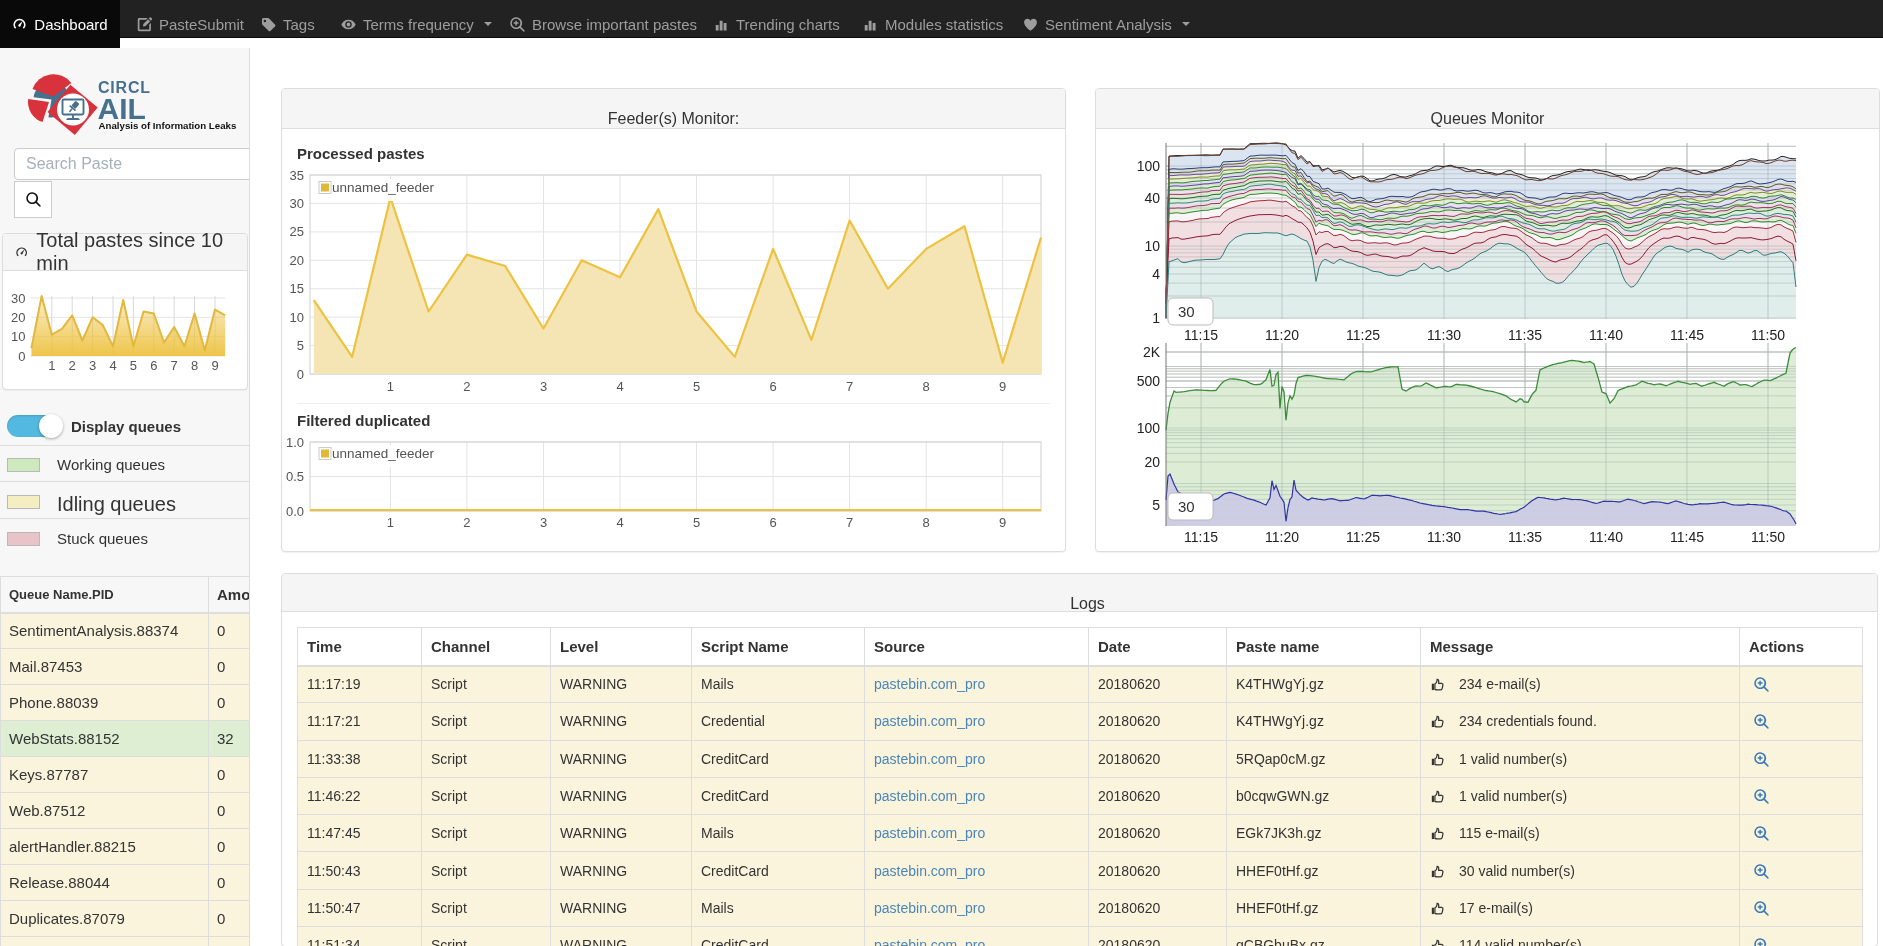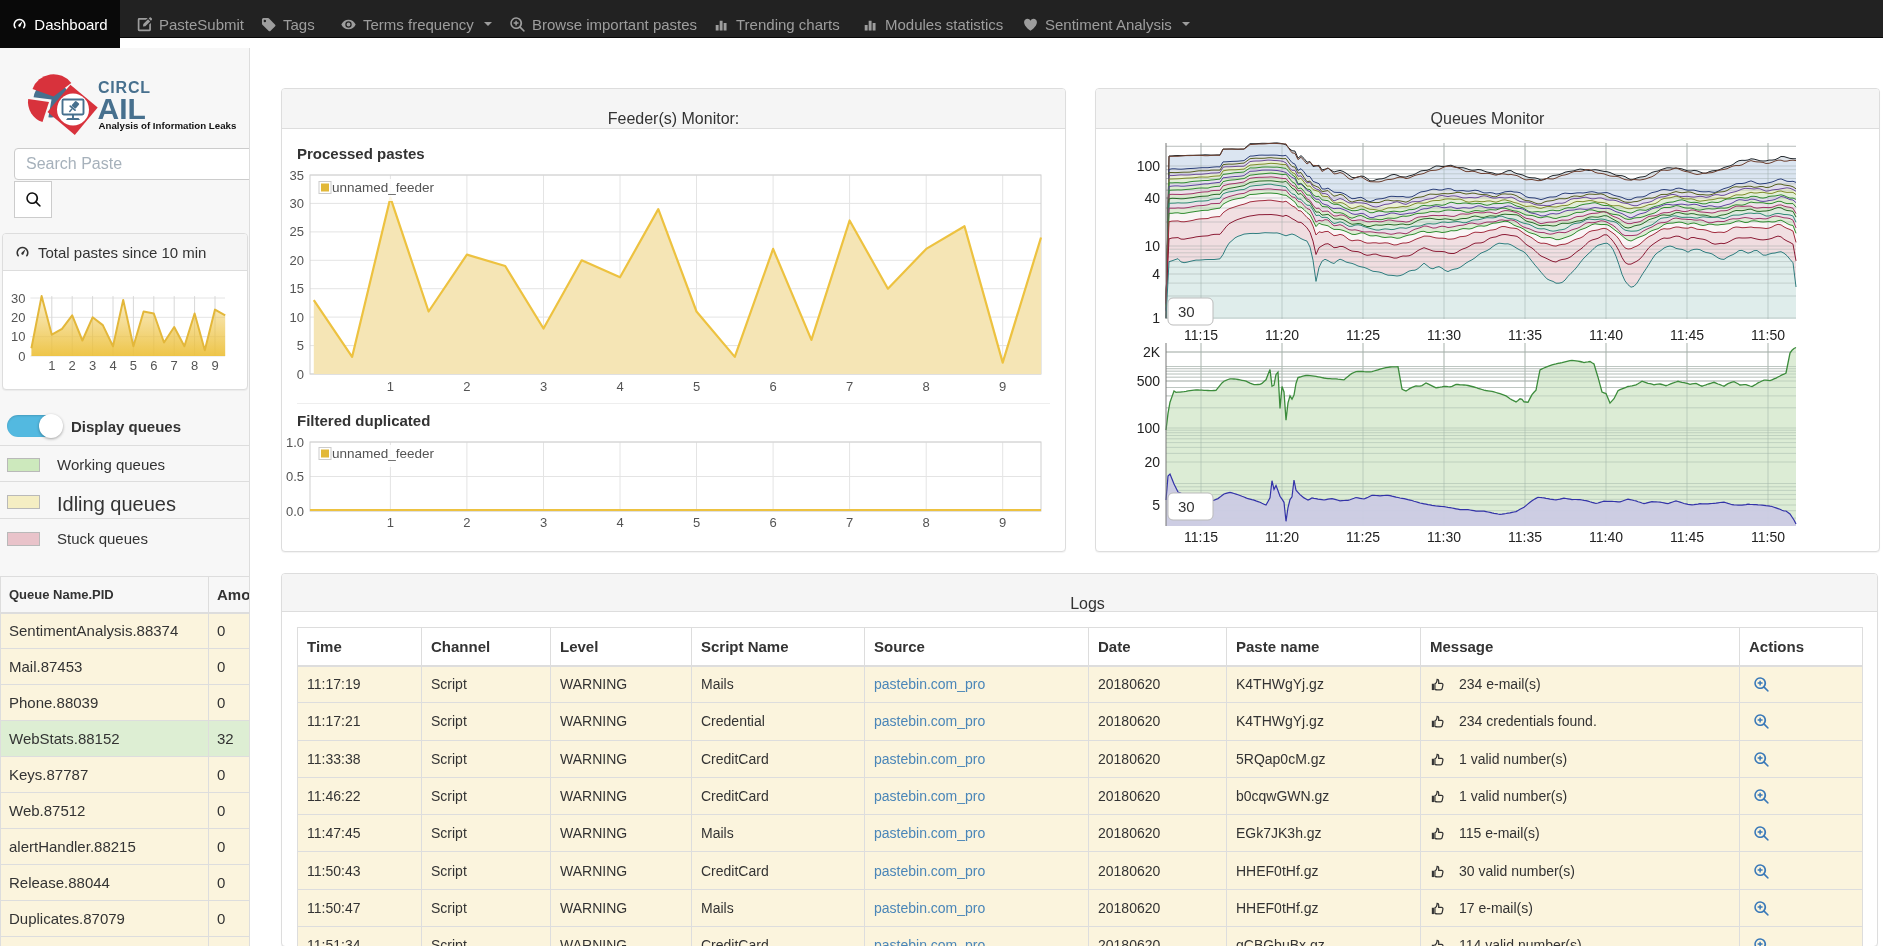--- a/index.html
+++ b/index.html
@@ -1,21 +1,21 @@
 <!DOCTYPE html>
 <html><head><meta charset="utf-8"><style>
 * { box-sizing: border-box; margin:0; padding:0; }
 html,body { width:1883px; height:946px; overflow:hidden; font-family:"Liberation Sans",sans-serif; background:#fff; }
 .navbar { position:absolute; left:0; top:0; width:1883px; height:38px; background:#222; border-bottom:1px solid #080808; display:flex; align-items:stretch; }
 .nav-item { position:absolute; top:0; height:48px; display:flex; align-items:center; gap:7px; color:#9d9d9d; font-size:15px; }
 .nav-item.active { background:#090909; color:#fff; }
 .caret { width:0; height:0; border-left:4px solid transparent; border-right:4px solid transparent; border-top:4px solid #9d9d9d; margin-left:3px; }
 .sidebar { position:absolute; left:0; top:48px; width:250px; height:898px; background:#f7f7f7; border-right:1px solid #ddd; overflow:hidden; }
 .spanel { position:absolute; left:2px; top:185px; width:246px; height:157px; background:#fff; border:1px solid #ddd; border-radius:4px; box-shadow:0 1px 1px rgba(0,0,0,.05); }
-.spanel-head { height:37px; background:#f5f5f5; border-bottom:1px solid #ddd; border-radius:3px 3px 0 0; display:flex; align-items:center; gap:8px; padding:0 12px; font-size:15px; color:#333; }
+.spanel-head { height:37px; background:#f5f5f5; border-bottom:1px solid #ddd; border-radius:3px 3px 0 0; display:flex; align-items:center; gap:8px; padding:0 12px; font-size:20px; color:#333; }
 .srow { position:absolute; left:0; width:250px; border-top:1px solid #ddd; }
 .legend-swatch { display:inline-block; width:33px; height:14px; border:1px solid #b9b9b9; vertical-align:middle; }
 .sq-table { position:absolute; left:0; top:528px; width:286px; border-collapse:collapse; font-size:15px; color:#333; table-layout:fixed; }
 .sq-table th, .sq-table td { border:1px solid #ddd; padding:0 8px; height:36px; text-align:left; font-size:15px; }
 .sq-table th { background:#f7f7f7; border-bottom:2px solid #ddd; }
 .panel { position:absolute; background:#fff; border:1px solid #ddd; border-radius:4px; box-shadow:0 1px 1px rgba(0,0,0,.05); }
 .panel-head { height:40px; background:#f5f5f5; border-bottom:1px solid #ddd; border-radius:3px 3px 0 0; display:flex; align-items:center; gap:21px; padding:0 16px; font-size:16px; color:#333;flex-direction:column; }
 .chart-title { position:absolute; font-size:15px; font-weight:bold; color:#333; }
 .logs-table { position:absolute; left:297px; top:627px; width:1565px; border-collapse:collapse; font-size:14px; color:#333; table-layout:fixed; }
 .logs-table th { text-align:left; padding:0 9px; height:38px; font-size:15px; border:1px solid #ddd; border-bottom:2px solid #ddd; background:#fff; }

